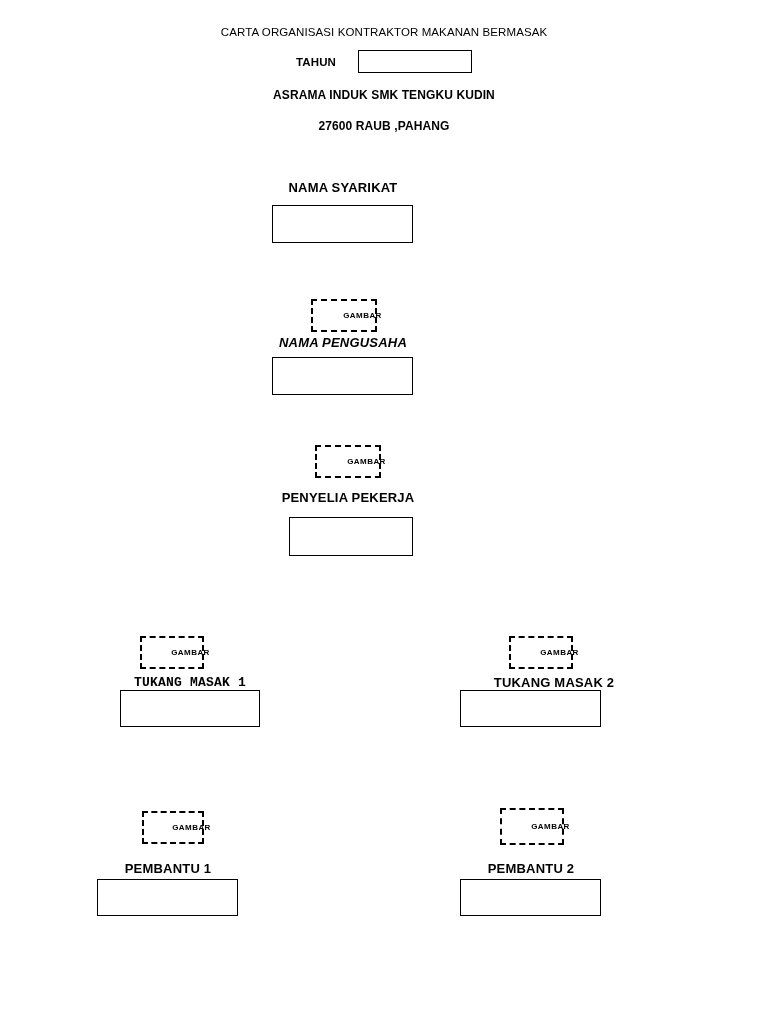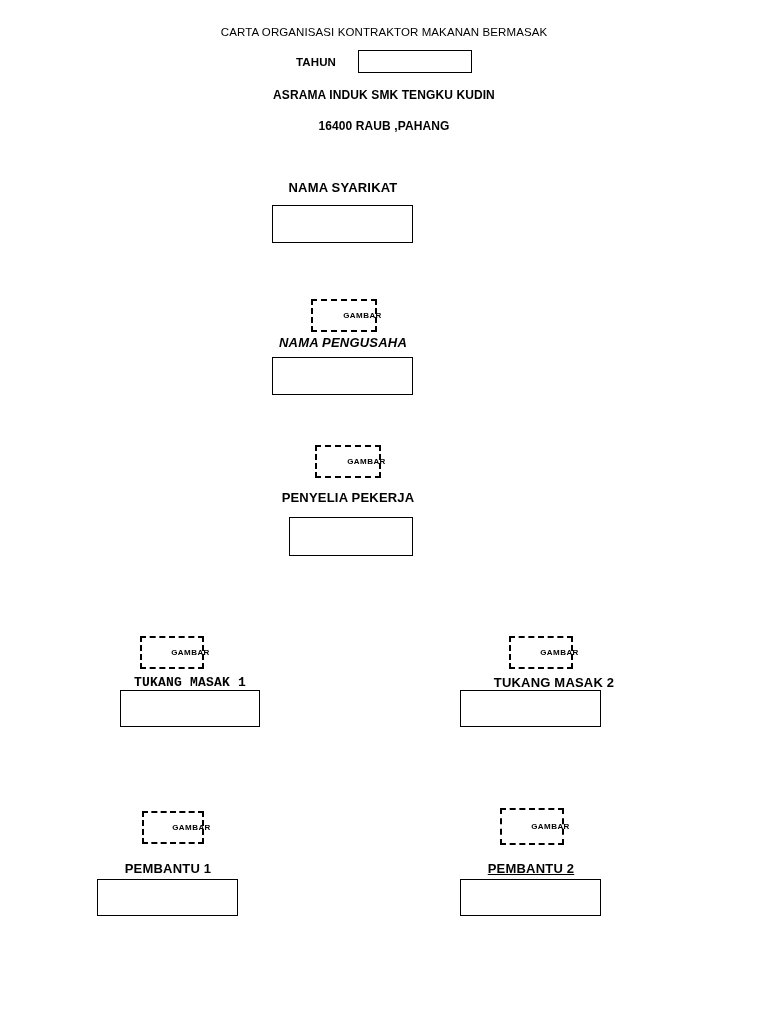--- a/index.html
+++ b/index.html
@@ -121,21 +121,21 @@
   <div class="doc-title" style="top:26px;">CARTA ORGANISASI KONTRAKTOR  MAKANAN BERMASAK</div>
 
   <div class="tahun-row" style="top:50px;">
     <span class="tahun-inner">
       <span class="tahun-label">TAHUN</span><span class="tahun-box"></span>
     </span>
   </div>
 
   <div class="subtitle" style="top:88px;">ASRAMA INDUK SMK TENGKU KUDIN</div>
 
-  <div class="subtitle" style="top:119px;">16400 RAUB ,PAHANG</div>
+  <div class="subtitle" style="top:119px;">27600 RAUB ,PAHANG</div>
 
   <div class="role-label" style="top:180px; left:243px; width:200px;">NAMA SYARIKAT</div>
   <div class="name-box" style="top:205px; left:272px; width:141px; height:38px;"></div>
 
   <div class="gambar-box" style="top:299px; left:311px; width:66px; height:33px;">
     <span class="gambar-text">GAMBAR</span>
   </div>
   <div class="role-label" style="top:335px; left:243px; width:200px;font-style:italic;">NAMA PENGUSAHA</div>
   <div class="name-box" style="top:357px; left:272px; width:141px; height:38px;"></div>
 
@@ -159,16 +159,16 @@
 
   <div class="gambar-box" style="top:811px; left:142px; width:62px; height:33px;">
     <span class="gambar-text">GAMBAR</span>
   </div>
   <div class="role-label" style="top:861px; left:68px; width:200px;">PEMBANTU 1</div>
   <div class="name-box" style="top:879px; left:97px; width:141px; height:37px;"></div>
 
   <div class="gambar-box" style="top:808px; left:500px; width:64px; height:37px;">
     <span class="gambar-text">GAMBAR</span>
   </div>
-  <div class="role-label" style="top:861px; left:431px; width:200px;text-decoration:underline;">PEMBANTU 2</div>
+  <div class="role-label" style="top:861px; left:431px; width:200px;">PEMBANTU 2</div>
   <div class="name-box" style="top:879px; left:460px; width:141px; height:37px;"></div>
 
 </div>
 
 </body></html>

